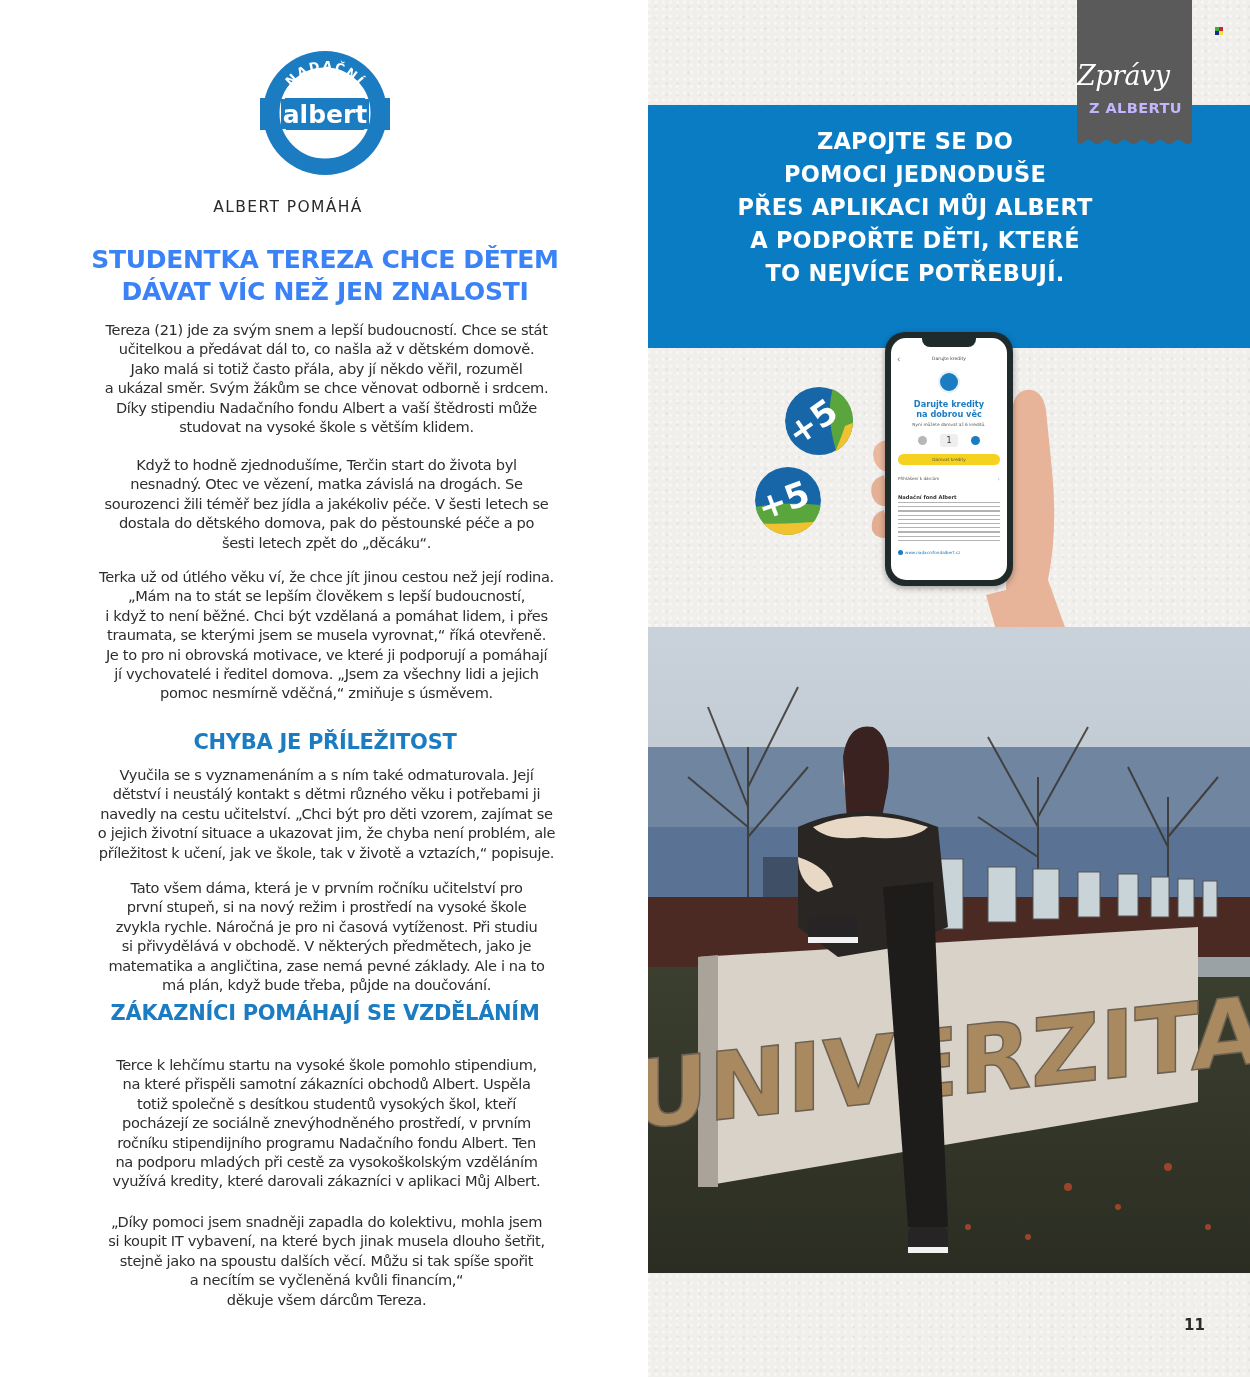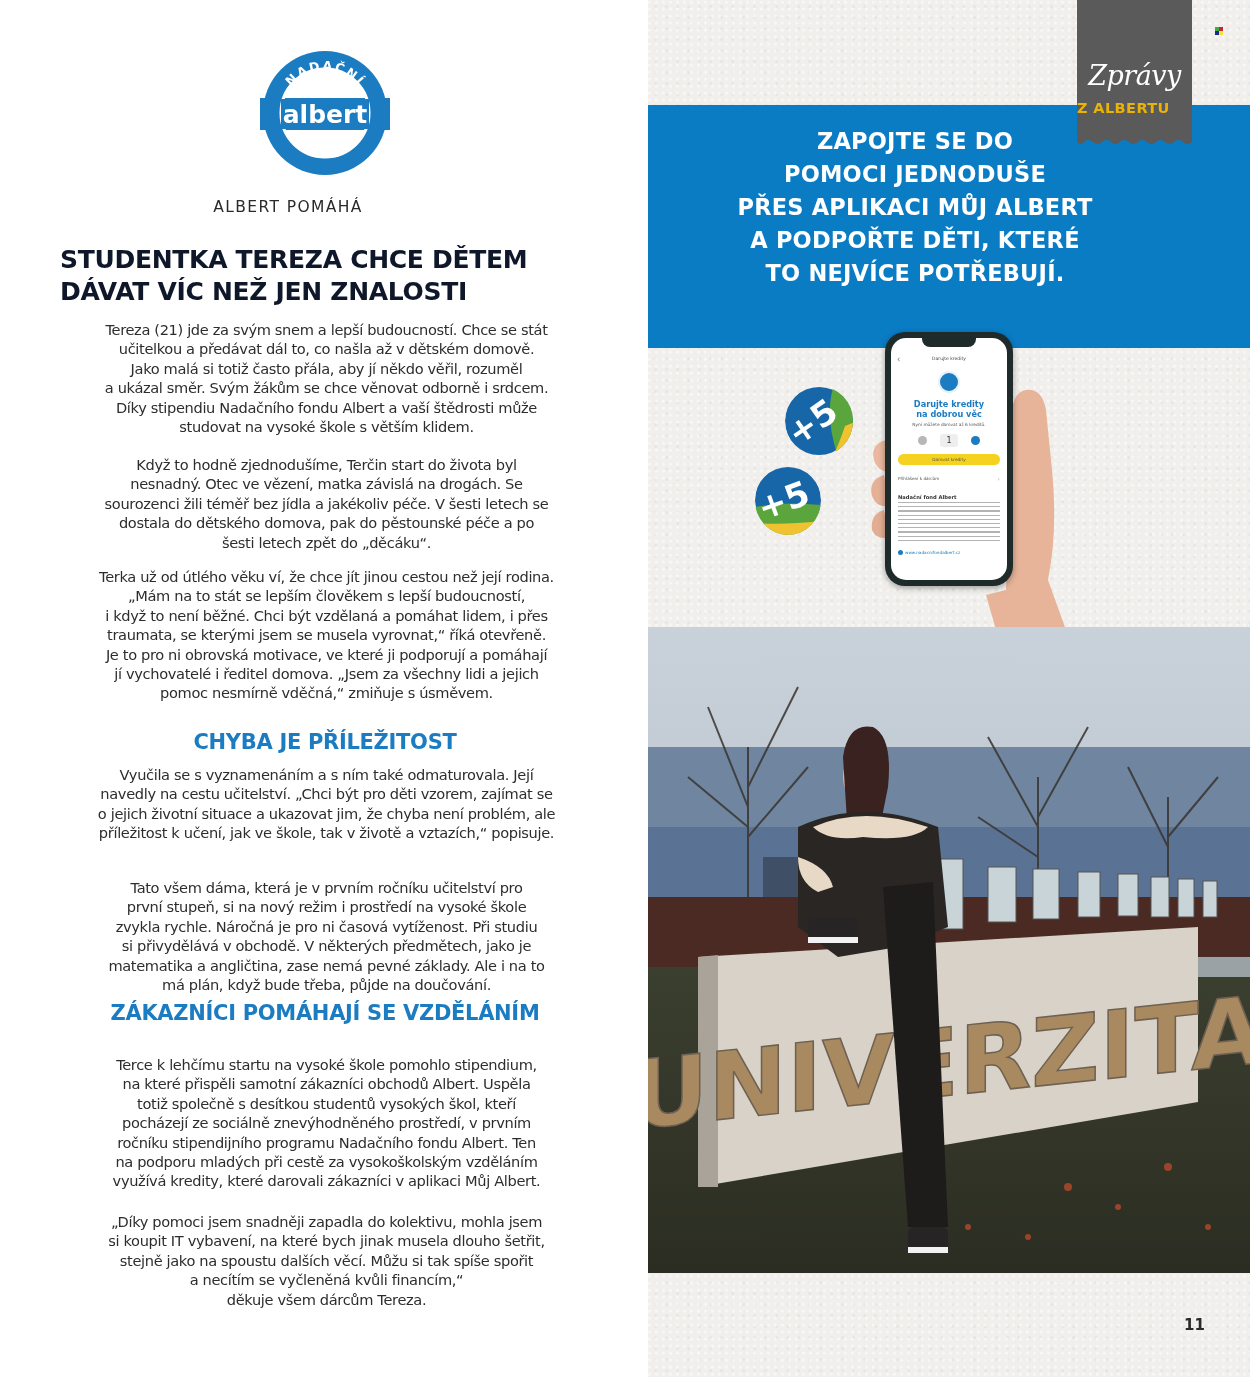--- a/index.html
+++ b/index.html
@@ -8,22 +8,22 @@
 
   
   .left { position: absolute; left: 0; top: 0; width: 648px; height: 1377px; background: #ffffff; }
 
   .logo { position: absolute; left: 260px; top: 48px; width: 130px; height: 130px; }
   .logo svg { width: 130px; height: 130px; display: block; }
 
   .kicker { position: absolute; left: 0; width: 576px; top: 198px; text-align: center;
             font-family: "DejaVu Sans", sans-serif; font-size: 15.5px; letter-spacing: 1.4px; color: #2a2a2a; }
 
-  .headline { position: absolute; left: 60px; width: 530px; top: 244px; text-align: left;
-              font-family: "DejaVu Sans", sans-serif; font-weight: bold; color: #0f172a;
+  .headline { position: absolute; left: 60px; width: 530px; top: 244px; text-align: center;
+              font-family: "DejaVu Sans", sans-serif; font-weight: bold; color: #3b82f6;
               font-size: 25px; line-height: 32px; letter-spacing: -0.3px; }
 
   .para { position: absolute; left: 74px; width: 505px; text-align: center;
           font-family: "DejaVu Sans", sans-serif; font-size: 14.6px; line-height: 19.4px; color: #2d2d2d;
           letter-spacing: -0.35px; }
 
   .subhead { position: absolute; left: 60px; width: 530px; text-align: center;
              font-family: "DejaVu Sans", sans-serif; font-weight: bold; color: #1c7cc2;
              font-size: 21px; line-height: 26px; letter-spacing: -0.3px; }
 
@@ -36,23 +36,23 @@
            background-size: 7px 7px, 11px 11px; }
 
   .blue-band { position: absolute; left: 0; top: 105px; width: 602px; height: 243px; background: #0a7cc4; }
   .blue-text { position: absolute; left: 0; top: 20px; width: 534px; text-align: center; color: #ffffff;
                font-family: "DejaVu Sans", sans-serif; font-weight: bold; font-size: 22.5px; line-height: 33px;
                letter-spacing: 0.2px; }
   .blue-text div { white-space: nowrap; }
 
   .ribbon { position: absolute; left: 429px; top: 0; width: 115px; height: 140px; background: #5a5a5a; }
   .ribbon .wave { position: absolute; left: 0; bottom: -6px; width: 115px; height: 8px; }
-  .ribbon-script { position: absolute; left: 0; top: 60px; width: 115px; text-align: center; color: #fff;
+  .ribbon-script { position: absolute; left: 0; top: 60px; width: 115px; color: #fff;
                    font-family: "DejaVu Serif", serif; font-style: italic; font-size: 27px; letter-spacing: -0.5px; }
-  .ribbon-caps { position: absolute; left: 0; top: 100px; width: 117px; color: #eab308;
+  .ribbon-caps { position: absolute; left: 0; top: 100px; width: 117px; text-align: center; color: #c4b5fd;
                  font-family: "DejaVu Sans", sans-serif; font-weight: bold; font-size: 14.5px; letter-spacing: 0.4px; }
 
   .reg-mark { position: absolute; left: 567px; top: 27px; width: 8px; height: 8px; }
   .reg-mark span { position: absolute; width: 4px; height: 4px; }
 
   
   .badge { position: absolute; border-radius: 50%; overflow: hidden; }
   .badge svg { width: 100%; height: 100%; display: block; }
 
   
@@ -147,20 +147,21 @@
     <div>traumata, se kterými jsem se musela vyrovnat,“ říká otevřeně.</div>
       <div>Je to pro ni obrovská motivace, ve které ji podporují a pomáhají</div>
       <div>jí vychovatelé i ředitel domova. „Jsem za všechny lidi a jejich</div>
     <div>pomoc nesmírně vděčná,“ zmiňuje s úsměvem.</div>
   </div>
 
   <h2 class="subhead" style="top:729px">CHYBA JE PŘÍLEŽITOST</h2>
 
   <div class="para" style="top:765px">
     <div>Vyučila se s vyznamenáním a s ním také odmaturovala. Její</div>
+      <div>dětství i neustálý kontakt s dětmi různého věku i potřebami ji</div>
       <div>navedly na cestu učitelství. „Chci být pro děti vzorem, zajímat se</div>
     <div>o jejich životní situace a ukazovat jim, že chyba není problém, ale</div>
       <div>příležitost k učení, jak ve škole, tak v životě a vztazích,“ popisuje.</div>
   </div>
 
   <div class="para" style="top:878px">
     <div>Tato všem dáma, která je v prvním ročníku učitelství pro</div>
       <div>první stupeň, si na nový režim i prostředí na vysoké škole</div>
       <div>zvykla rychle. Náročná je pro ni časová vytíženost. Při studiu</div>
     <div>si přivydělává v obchodě. V některých předmětech, jako je</div>

